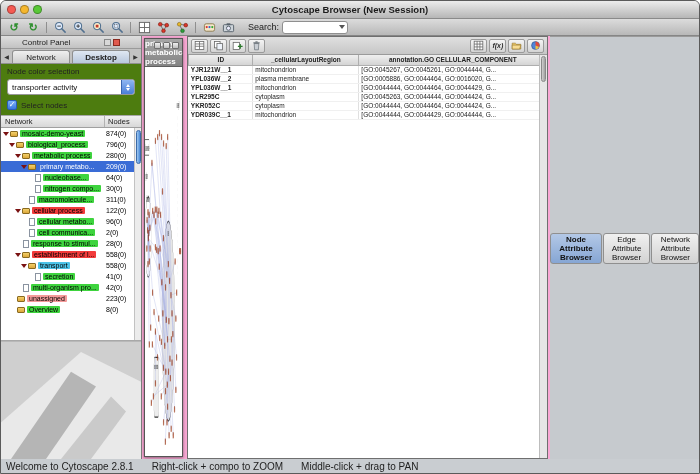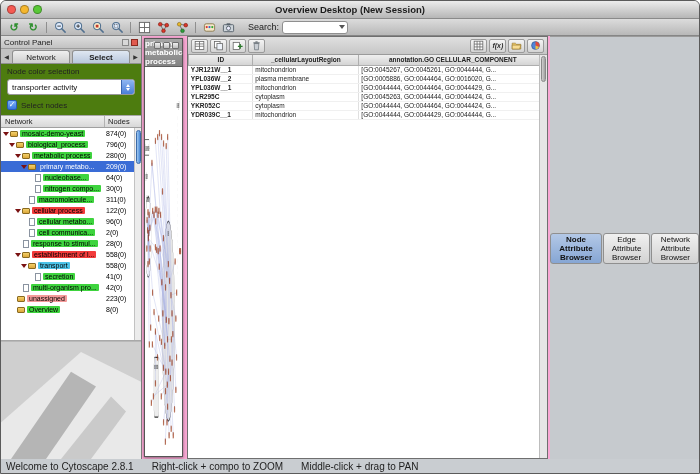--- a/index.html
+++ b/index.html
@@ -19,21 +19,21 @@
   .search-wrap{display:flex;align-items:center;gap:3px;margin-left:10px;justify-content:space-between;}
   .search-label{font-size:9px;color:#222;}
   .search-box{width:66px;height:13px;background:#fff;border:1px solid #8f8f8f;border-radius:3px;display:flex;align-items:center;}
   .search-input{flex:1;border:none;outline:none;font-size:8px;height:11px;width:48px;padding-left:3px;background:transparent;}
   .search-arrow{width:11px;height:11px;display:flex;align-items:center;justify-content:center;}
   .dn-tri{width:0;height:0;border-left:3px solid transparent;border-right:3px solid transparent;border-top:4px solid #555;}
   
   .content{flex:1 1 auto;display:flex;min-height:0;}
   
   .control-panel{flex:0 0 141px;background:#d2d2d2;border-right:1px solid #7e7e7e;display:flex;flex-direction:column;min-height:0;}
-  .panel-header{flex:0 0 13px;background:linear-gradient(#dedede,#c2c2c2);border-bottom:1px solid #9a9a9a;display:flex;align-items:center;font-size:8px;color:#222;padding:0 3px;}
+  .panel-header{flex:0 0 13px;background:linear-gradient(#dedede,#c2c2c2);border-bottom:1px solid #9a9a9a;display:flex;align-items:center;font-size:8px;color:#222;padding:0 21px;}
   .ph-title{flex:1;}
   .ph-ico{width:7px;height:7px;border:1px solid #888;background:#d8d8d8;margin-left:2px;display:inline-block;}
   .ph-ico.close{background:#e05a4e;border-color:#8a2a20;}
   .cp-tabs{flex:0 0 15px;display:flex;align-items:flex-end;background:#c2c2c2;border-bottom:1px solid #8f8f8f;padding:0 1px;}
   .tab-scroll{width:9px;font-size:6px;color:#333;display:flex;align-items:center;justify-content:center;height:13px;background:transparent;border:none;}
   .cp-tab{flex:1;height:13px;font-size:8px;display:flex;align-items:center;justify-content:center;border:1px solid #8f8f8f;border-bottom:none;border-radius:3px 3px 0 0;background:linear-gradient(#efefef,#cfcfcf);color:#222;margin:0 1px;}
   .cp-tab.sel{background:linear-gradient(#dfe7f2,#b9c8dd);font-weight:bold;}
   .color-section{flex:0 0 52px;background:#4d7c0f;border-bottom:1px solid #a8a8a8;padding:3px 6px;}
   .section-label{font-size:8px;color:#222;margin-bottom:3px;}
   .combo{height:16px;background:#fff;border:1px solid #979797;border-radius:3px;display:flex;align-items:stretch;overflow:hidden;}
@@ -96,21 +96,21 @@
 <body>
 
 <div class="window">
 
   <div class="titlebar">
     <div class="traffic">
       <span class="tl red"></span>
       <span class="tl yellow"></span>
       <span class="tl green"></span>
     </div>
-    <div class="win-title">Overview Desktop (New Session)</div>
+    <div class="win-title">Cytoscape Browser (New Session)</div>
   </div>
 
   <div class="toolbar">
     <button class="tb-btn">
         <span class="tb-glyph">↺</span>
       </button>
     <button class="tb-btn">
         <span class="tb-glyph">↻</span>
       </button>
     <span class="tb-sep"></span>
@@ -201,21 +201,21 @@
 
     <div class="control-panel">
       <div class="panel-header">
         <span class="ph-title">Control Panel</span>
         <span class="ph-ico"></span>
         <span class="ph-ico close"></span>
       </div>
       <div class="cp-tabs">
         <button class="tab-scroll">◀</button>
         <button class="cp-tab">Network</button>
-        <button class="cp-tab sel">Select</button>
+        <button class="cp-tab sel">Desktop</button>
         <button class="tab-scroll">▶</button>
       </div>
       <div class="color-section">
         <div class="section-label">Node color selection</div>
         <div class="combo">
           <span class="combo-value">transporter activity</span>
           <span class="combo-btn">
               <span class="up-tri"></span>
               <span class="dn-tri-w"></span>
             </span>

